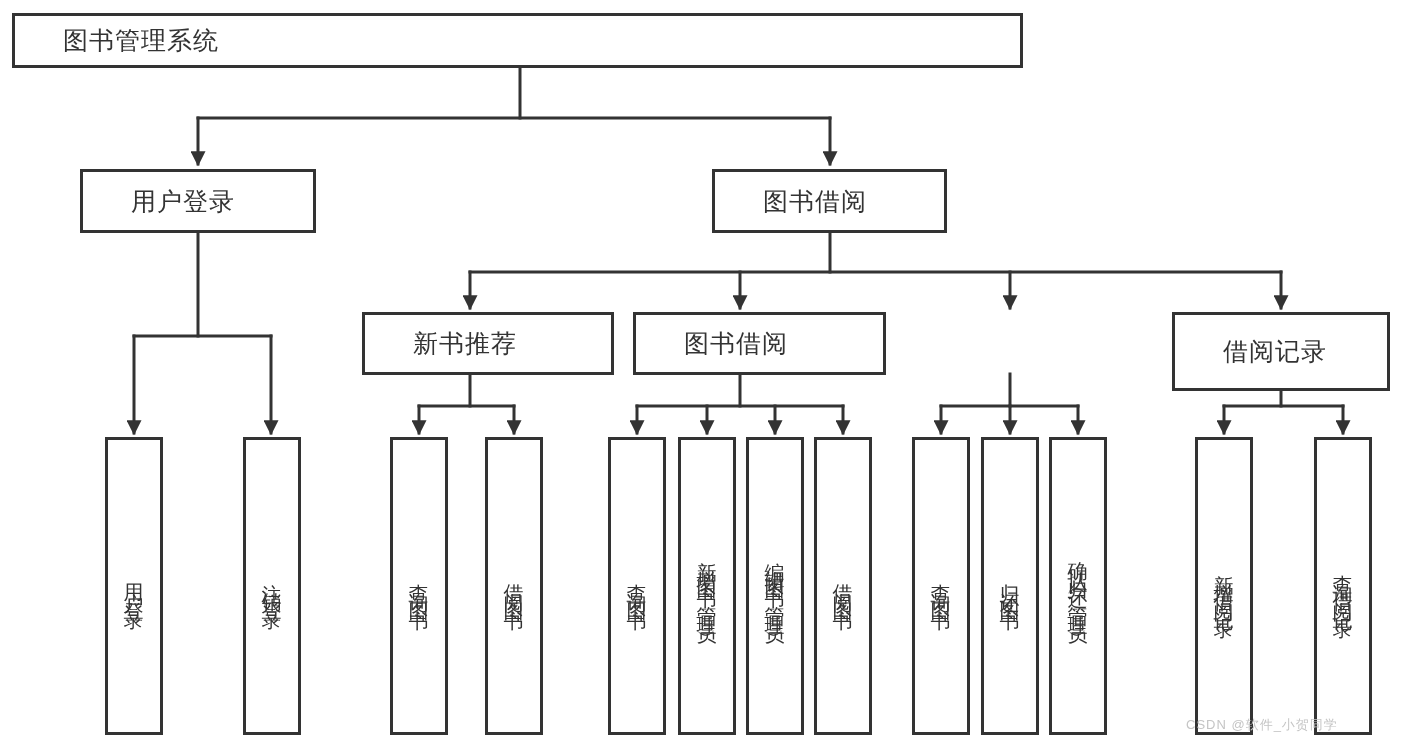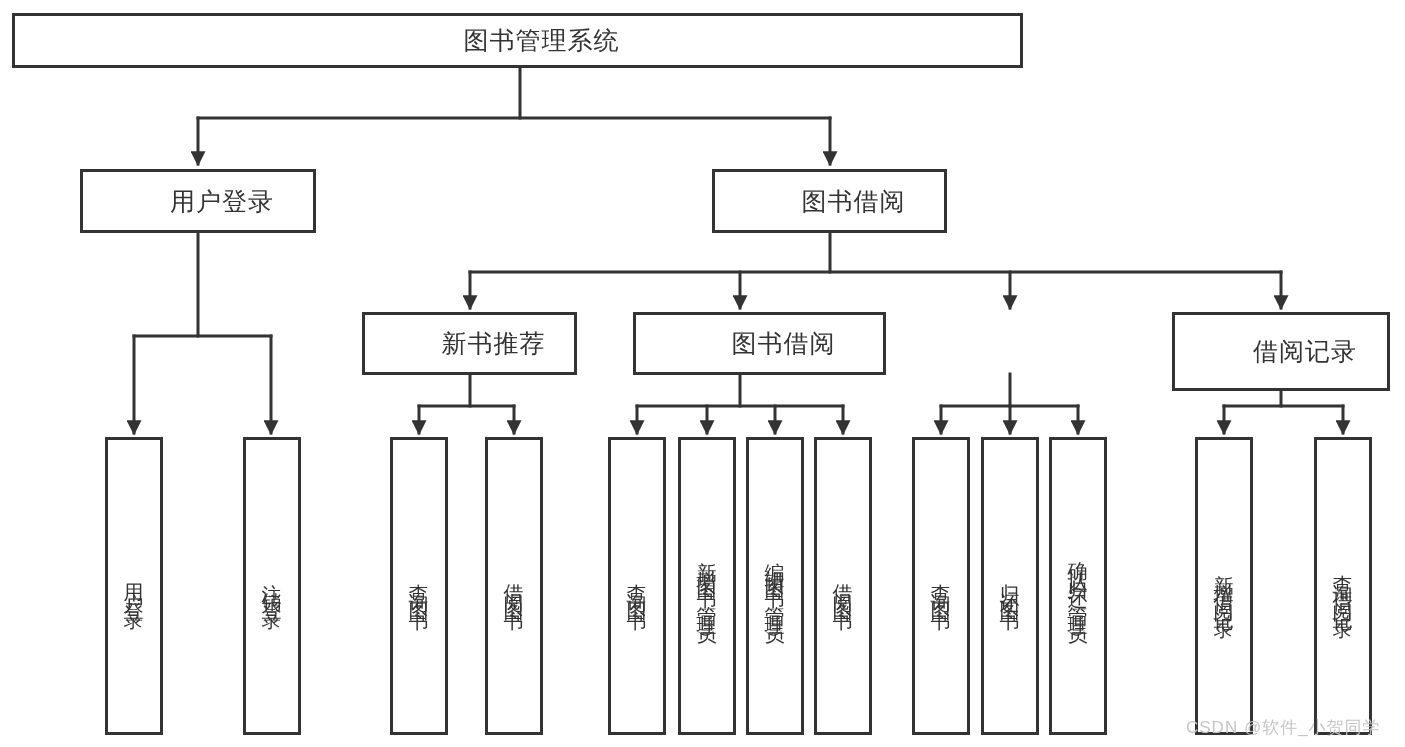--- a/index.html
+++ b/index.html
@@ -23,21 +23,21 @@
     width: 1405px; height: 747px;
     z-index: 1;
   }
 
   .hbox {
     position: absolute;
     border: 3px solid #333333;
     background: #ffffff;
     display: flex;
     align-items: center;
-    justify-content: center;
+    justify-content: flex-start;
     z-index: 2;
     padding-left: 48px;
   }
   .hbox span {
     font-size: 25px;
     letter-spacing: 1px;
     color: #333333;
     white-space: nowrap;
     line-height: 1;
   }
@@ -61,21 +61,21 @@
     letter-spacing: 9px;
     line-height: 1;
     color: #333333;
     white-space: nowrap;
   }
 
   #watermark {
     position: absolute;
     left: 1186px;
     top: 716px;
-    font-size: 17px;
+    font-size: 13px;
     letter-spacing: 1px;
     white-space: nowrap;
     z-index: 5;
     color: #c5c5c5;
   }
 </style>
 </head>
 <body>
 
 <div id="canvas">
@@ -134,21 +134,21 @@
     <span>图书管理系统</span>
   </div>
 
   <div class="hbox" style="left:80px;top:169px;width:236px;height:64px">
     <span>用户登录</span>
   </div>
   <div class="hbox" style="left:712px;top:169px;width:235px;height:64px">
     <span>图书借阅</span>
   </div>
 
-  <div class="hbox" style="left:362px;top:312px;width:215px;height:63px">
+  <div class="hbox" style="left:362px;top:312px;width:252px;height:63px">
     <span>新书推荐</span>
   </div>
   <div class="hbox" style="left:633px;top:312px;width:253px;height:63px">
     <span>图书借阅</span>
   </div>
   <div class="hbox" style="left:1172px;top:312px;width:218px;height:79px">
     <span>借阅记录</span>
   </div>
 
   <div class="vbox" style="left:105px">

